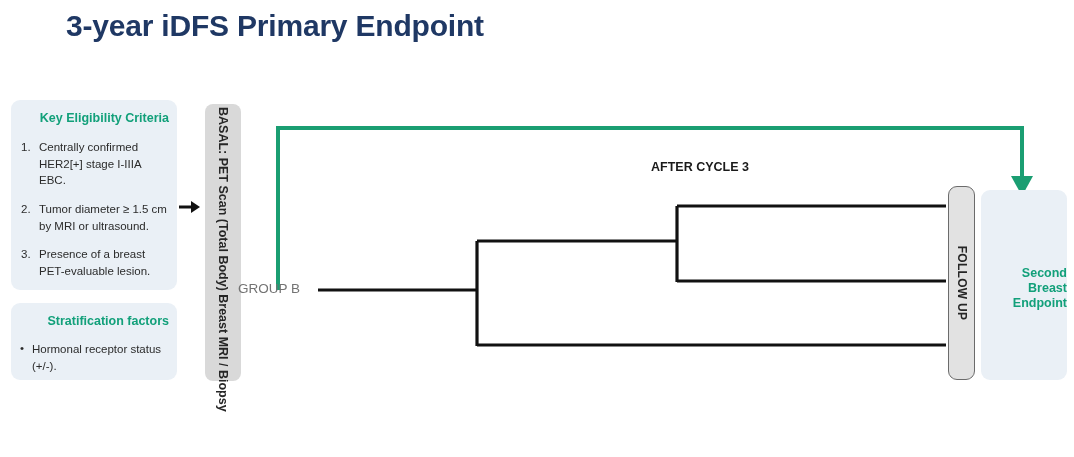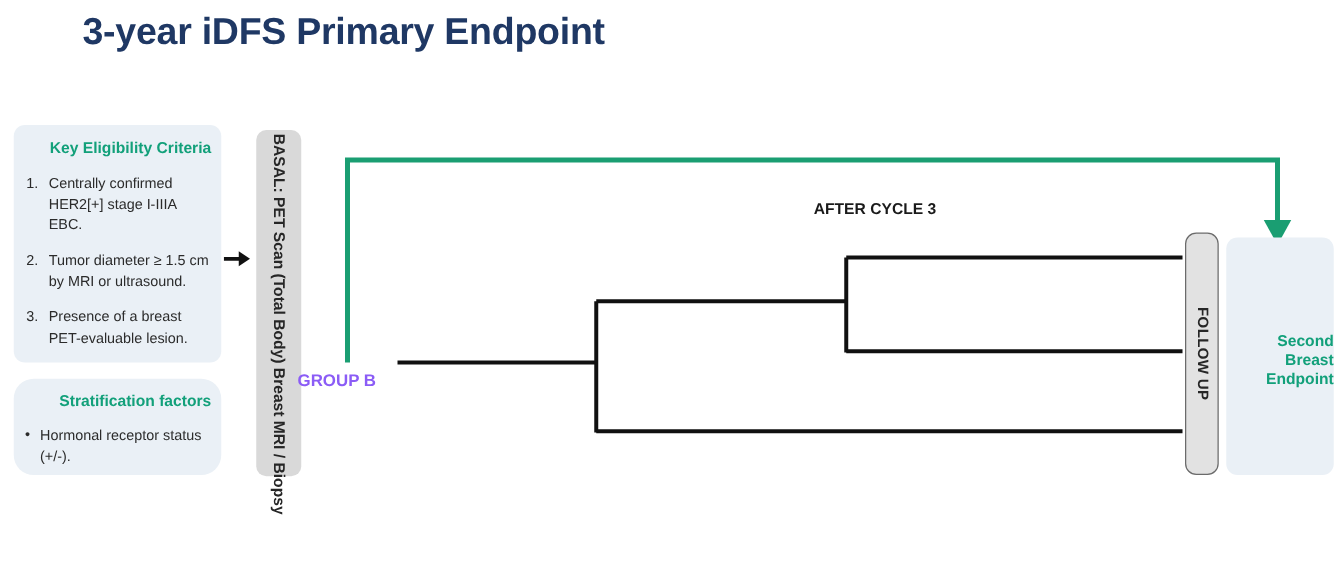--- a/index.html
+++ b/index.html
@@ -72,21 +72,20 @@
     top: 0;
   }
 
   
   #stratification-panel {
     left: 11px;
     top: 303px;
     width: 166px;
     height: 77px;
     padding: 11px 8px 8px 8px;
-    border-radius: 16px;
   }
   #stratification-list {
     list-style: none;
     margin: 12px 0 0 0;
     padding: 0;
     font-size: 11.5px;
     color: #2b2b2b;
     line-height: 1.45;
   }
   #stratification-list li {
@@ -141,24 +140,24 @@
     color: #1a1a1a;
     white-space: nowrap;
   }
   #cycle2-label { left: 358px; top: 160px; }
   #cycle8-label { left: 651px; top: 160px; }
 
   
   #group-b-label {
     position: absolute;
     left: 238px;
-    top: 297px;
+    top: 281px;
     font-size: 13.5px;
-    font-weight: bold;
-    color: #8b5cf6;
+    font-weight: normal;
+    color: #737373;
     white-space: nowrap;
   }
 
   
   #flow-svg {
     position: absolute;
     left: 0;
     top: 0;
     width: 1074px;
     height: 457px;

